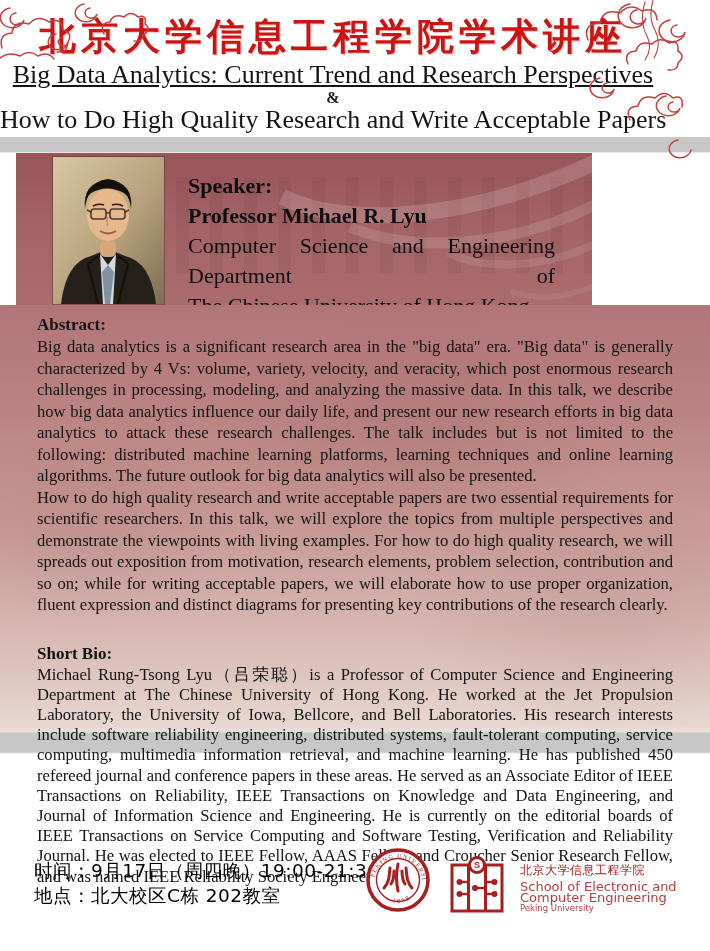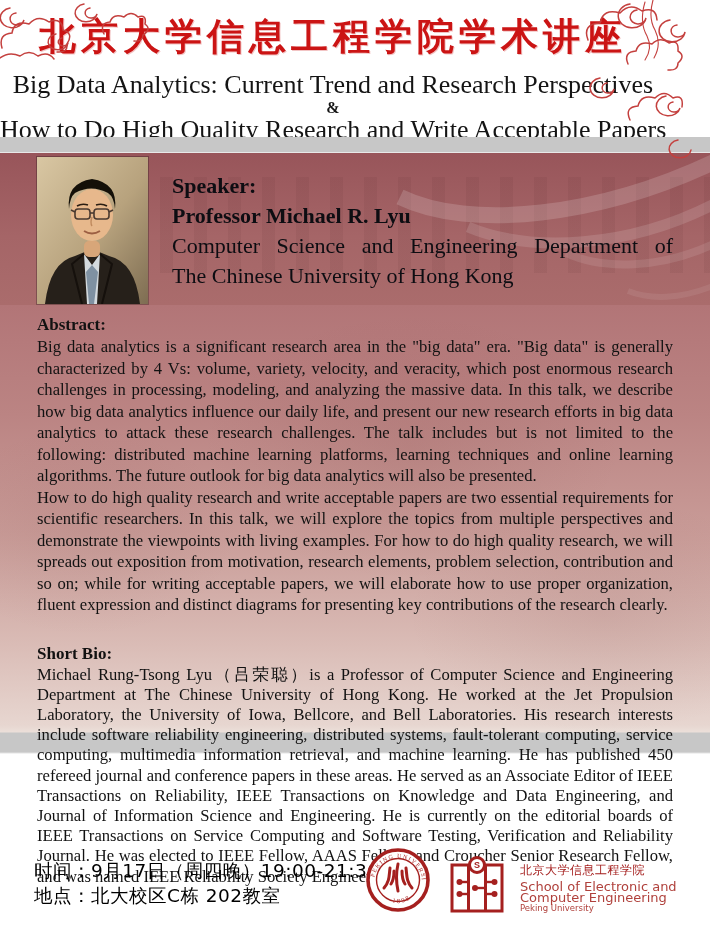--- a/index.html
+++ b/index.html
@@ -18,38 +18,38 @@
     position: absolute; top:0; left:0; width:666px; height:137px;
     background:#ffffff; text-align:center; z-index:1;
   }
   .title-cn {
     margin-top:16px; font-size:37px; line-height:42px; font-weight:bold;
     color:#cb1414; letter-spacing:5px; white-space:nowrap;
     font-family:"Liberation Serif", serif;
     text-shadow: 1px 1px 0 rgba(203,20,20,.25);
   }
   .title-en { font-size:26px; line-height:28px; color:#141414; white-space:nowrap; }
-  .title-en.first { margin-top:13px; }
+  .title-en.first { margin-top:3px;text-decoration:underline; }
   .title-amp { font-size:16px; line-height:17px; font-weight:bold; color:#141414; }
 
   .clouds-svg {
     position:absolute; top:0; left:0; width:710px; height:170px;
     z-index:6; pointer-events:none;
   }
 
   
   .gray-bar-top {
     position:absolute; top:137px; left:0; width:710px; height:16px;
     background:#c7c7c7; z-index:2;
     border-bottom:1px solid #e8e8e8;
   }
 
   
   .speaker-band {
-    position:absolute; top:153px; left:0; width:710px; height:152px;
+    position:absolute; top:153px; left:16px; width:576px; height:152px;
     background: linear-gradient(to bottom, #98555a 0%, #a56567 55%, #aa6c6c 100%);
     z-index:2;
   }
   .band-texture {
     position:absolute; left:160px; right:0; top:24px; height:96px;
     background: repeating-linear-gradient(90deg, rgba(60,20,22,.12) 0 13px, rgba(60,20,22,0) 13px 34px);
     opacity:.55; pointer-events:none;
   }
   .band-swirls { position:absolute; top:0; right:0; width:710px; height:152px; pointer-events:none; }
   .speaker-photo {

